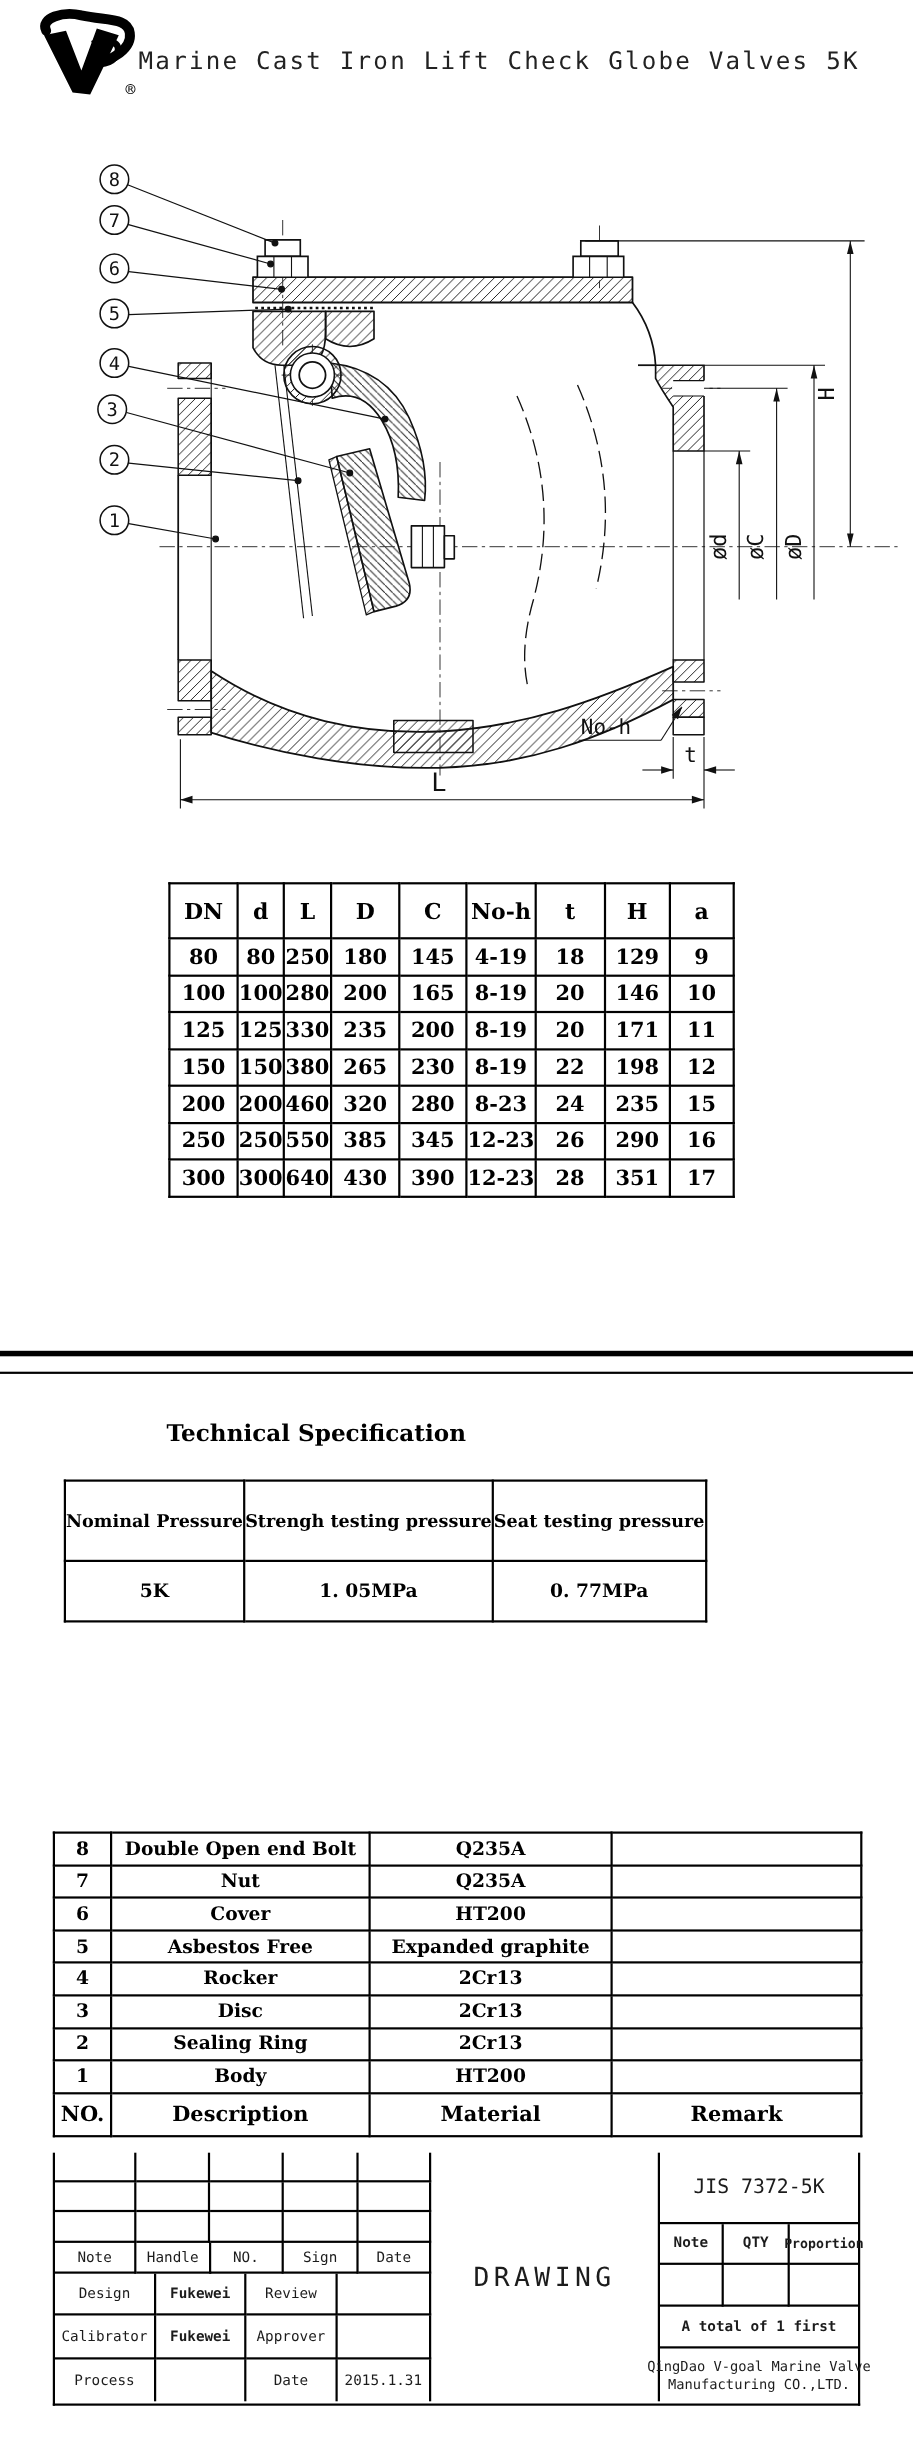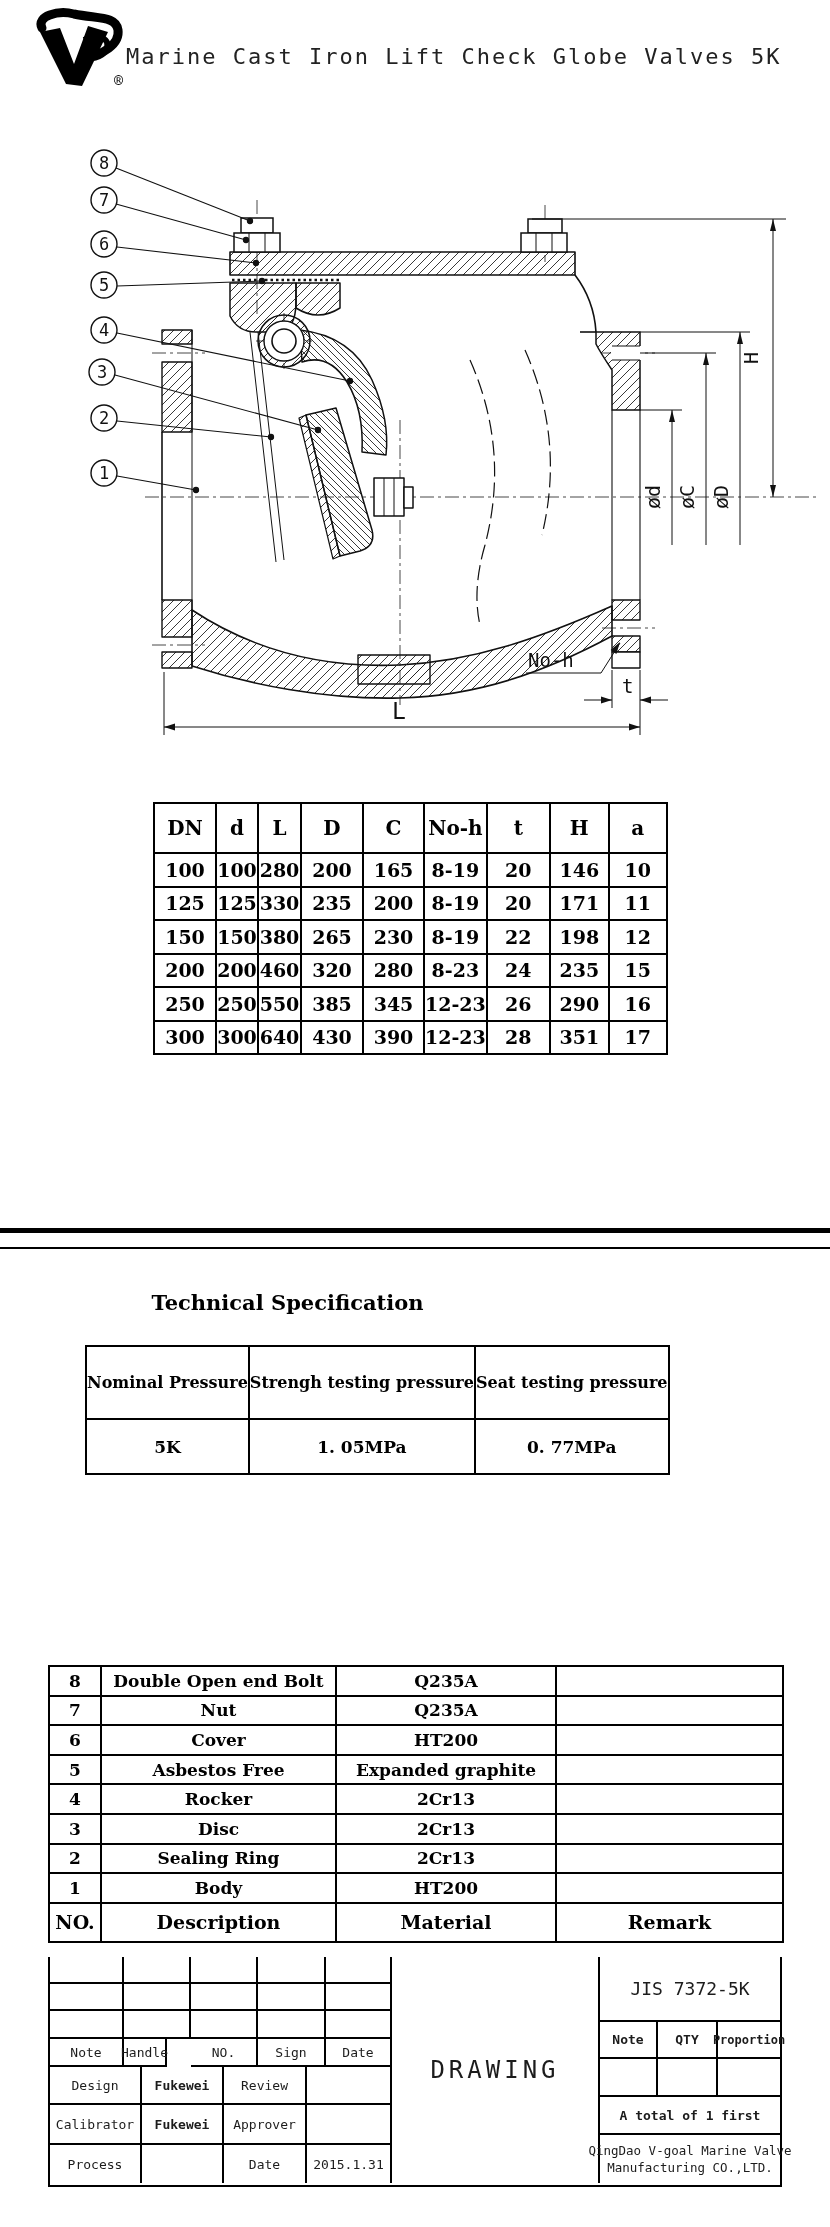--- a/index.html
+++ b/index.html
@@ -13,21 +13,21 @@
   #title{left:126px;top:36px;width:700px;height:42px;line-height:42px;
          font-size:22px;letter-spacing:2px;white-space:nowrap;color:#222;}
 
   
   table.dt{border-collapse:collapse;table-layout:fixed;background:#fff;}
   table.dt td,table.dt th{border:2px solid #000;text-align:center;vertical-align:middle;
         padding:0;overflow:hidden;white-space:nowrap;}
   #dimtable{left:153px;top:802px;}
   #dimtable th{height:48px;font-size:20px;margin-left:40px;}
   #dimtable td{height:31.5px;font-size:19px;}
-  #spectable{left:58px;top:1345px;margin-left:27px;}
+  #spectable{left:58px;top:1345px;}
   #spectable th{height:71px;font-size:16px;}
   #spectable td{height:53px;font-size:17px;}
   #partstable{left:48px;top:1665px;}
   #partstable td{height:27.6px;font-size:17px;}
   #partstable tr.hdr td{height:37px;font-size:19px;}
 
   
   #thickline{left:0;top:1228px;width:830px;height:5px;background:#000;}
   #thinline{left:0;top:1247px;width:830px;height:2px;background:#000;}
   #spectitle{left:58px;top:1290px;width:459px;text-align:center;font-size:21px;}
@@ -230,20 +230,31 @@
       <th>D</th>
       <th>C</th>
       <th>No-h</th>
       <th>t</th>
       <th>H</th>
       <th>a</th>
     </tr>
   </thead>
   <tbody>
         <tr>
+          <td>80</td>
+          <td>80</td>
+          <td>250</td>
+          <td>180</td>
+          <td>145</td>
+          <td>4-19</td>
+          <td>18</td>
+          <td>129</td>
+          <td>9</td>
+        </tr>
+        <tr>
           <td>100</td>
           <td>100</td>
           <td>280</td>
           <td>200</td>
           <td>165</td>
           <td>8-19</td>
           <td>20</td>
           <td>146</td>
           <td>10</td>
         </tr>
@@ -410,21 +421,21 @@
   <div class="cell" style="left:141px;top:27px;width:67px;height:27px;"></div>
   <div class="cell" style="left:208px;top:27px;width:68px;height:27px;"></div>
   <div class="cell" style="left:276px;top:27px;width:66px;height:27px;"></div>
   <div class="cell" style="left:0;top:54px;width:74px;height:28px;"></div>
   <div class="cell" style="left:74px;top:54px;width:67px;height:28px;"></div>
   <div class="cell" style="left:141px;top:54px;width:67px;height:28px;"></div>
   <div class="cell" style="left:208px;top:54px;width:68px;height:28px;"></div>
   <div class="cell" style="left:276px;top:54px;width:66px;height:28px;"></div>
 
   <div class="cell" style="left:0;top:82px;width:74px;height:28px;">Note</div>
-  <div class="cell" style="left:74px;top:82px;width:43px;height:28px;">Handle</div>
+  <div class="cell" style="left:74px;top:82px;width:68px;height:28px;">Handle</div>
   <div class="cell" style="left:141px;top:82px;width:67px;height:28px;">NO.</div>
   <div class="cell" style="left:208px;top:82px;width:68px;height:28px;">Sign</div>
   <div class="cell" style="left:276px;top:82px;width:66px;height:28px;">Date</div>
 
   <div class="cell" style="left:0;top:110px;width:92px;height:38px;">Design</div>
   <div class="cell" style="left:92px;top:110px;width:82px;height:38px;font-weight:bold;">Fukewei</div>
   <div class="cell" style="left:174px;top:110px;width:83px;height:38px;">Review</div>
   <div class="cell" style="left:257px;top:110px;width:85px;height:38px;"></div>
 
   <div class="cell" style="left:0;top:148px;width:92px;height:40px;">Calibrator</div>

